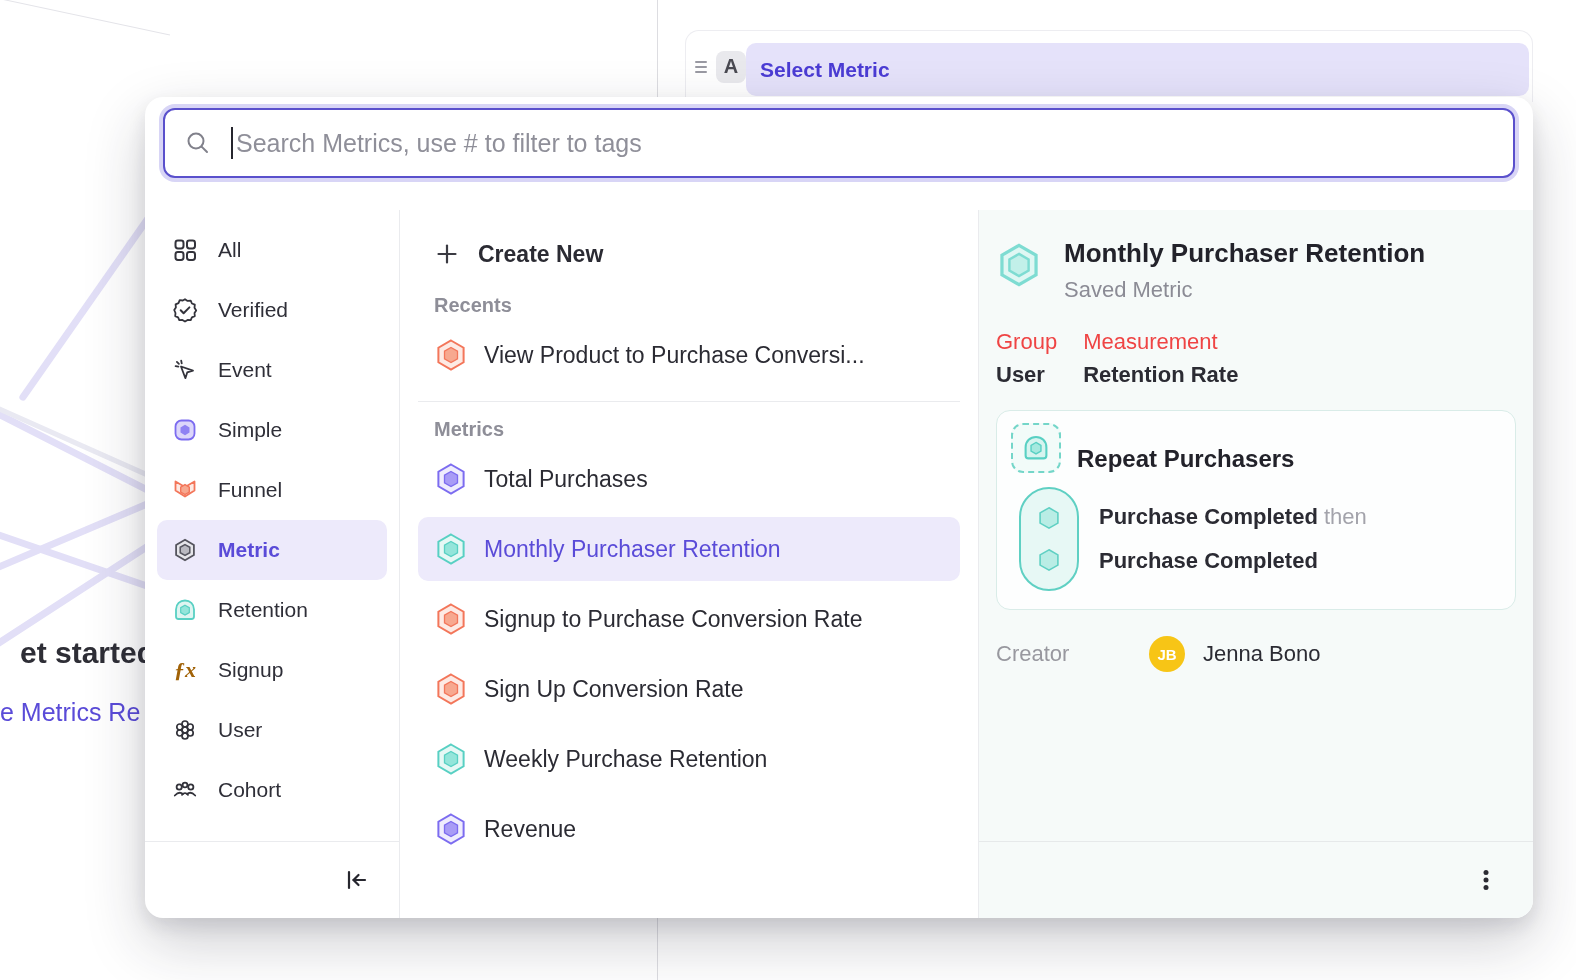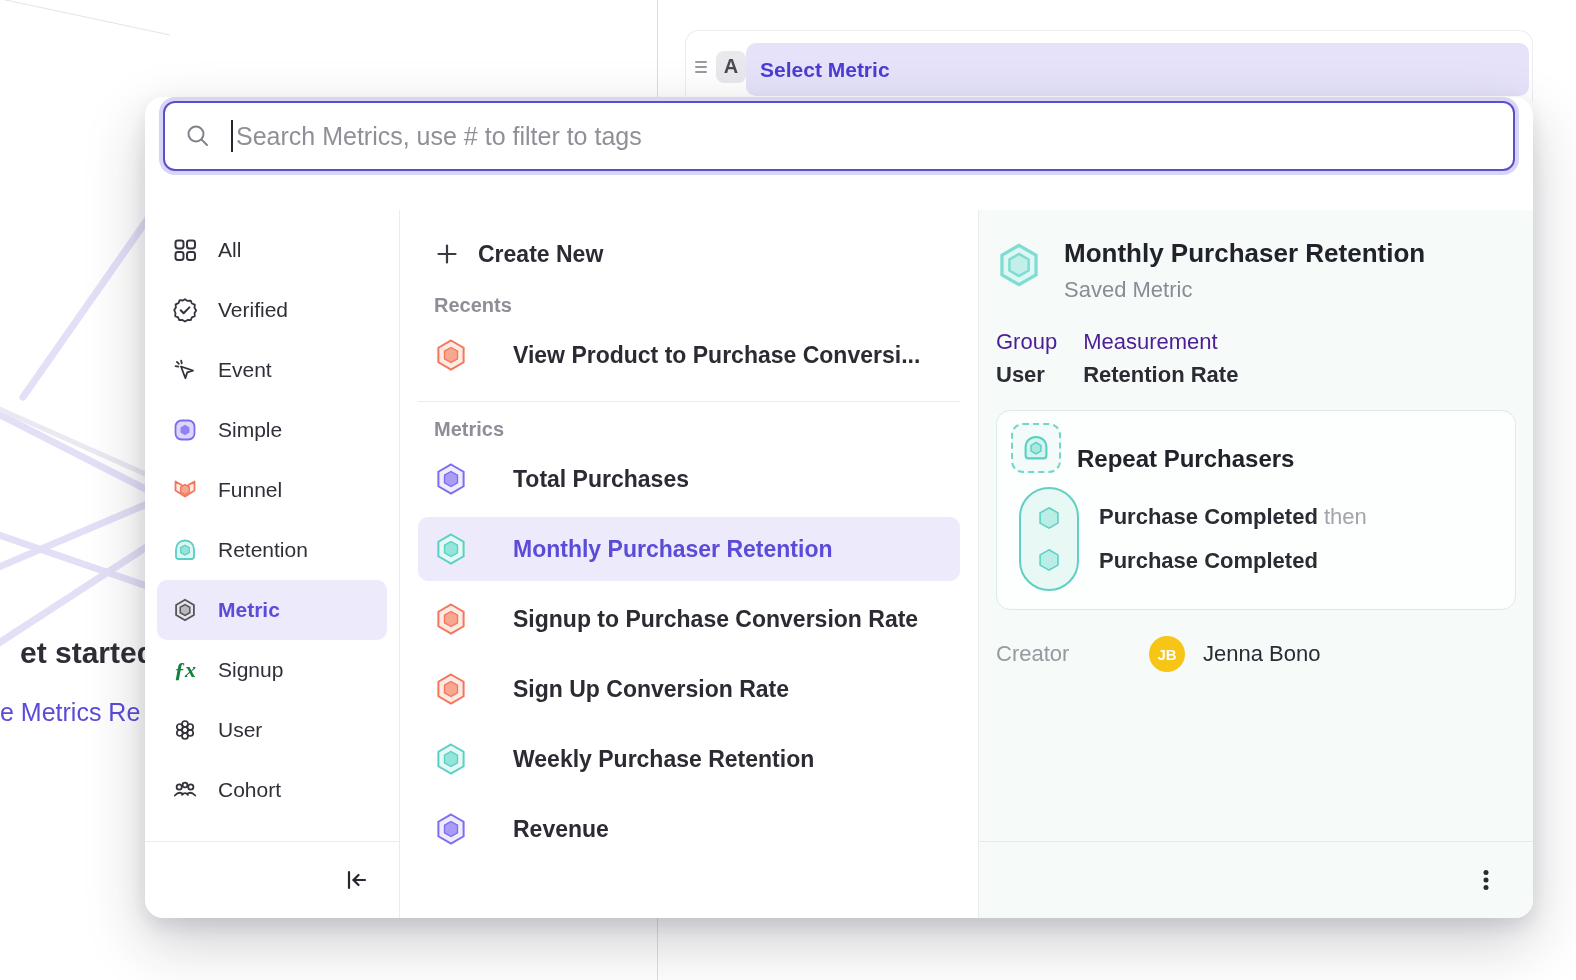--- a/index.html
+++ b/index.html
@@ -41,21 +41,21 @@
     padding-left:14px; font-size:21px; font-weight:600; color:#4b3cd4; cursor:pointer;
   }
 
   
   .modal {
     position:absolute; left:145px; top:97px; width:1388px; height:821px;
     background:#fff; border-radius:18px; overflow:hidden;
     box-shadow:0 8px 18px rgba(30,30,50,.10), 0 24px 60px rgba(30,30,50,.22);
   }
   .search-outer {
-    position:absolute; left:14px; top:0; width:1360px; height:78px;
+    position:absolute; left:14px; top:7px; width:1360px; height:78px;
     background:#d8d5f6; border-radius:16px; padding:4px;
   }
   .search-field {
     width:100%; height:100%; background:#fff; border:2px solid #5a50cc; border-radius:12px;
     display:flex; align-items:center; padding-left:20px; cursor:text;
   }
   .search-field svg { flex:0 0 auto; }
   .caret { width:2px; height:32px; background:#26262e; margin-left:20px; }
   .placeholder { margin-left:3px; font-size:25px; color:#8f8f99; }
 
@@ -65,47 +65,47 @@
   .col-side { width:255px; position:relative; border-right:1px solid #eaebee; }
   .side-list { padding-top:10px; }
   .side-item {
     height:60px; margin:0 12px; border-radius:10px; display:flex; align-items:center;
     padding-left:15px; gap:20px; cursor:pointer;
   }
   .side-item .ic { width:26px; height:26px; display:flex; align-items:center; justify-content:center; }
   .side-item .lbl { font-size:21px; font-weight:500; color:#2f2f38; }
   .side-item.selected { background:#edeafb; }
   .side-item.selected .lbl { color:#5a4bd8; font-weight:600; }
-  .fx-glyph { font-family:"Liberation Serif","DejaVu Serif",serif; font-style:italic; font-weight:600; font-size:22px; color:#15803d; }
+  .fx-glyph { font-family:"Liberation Serif","DejaVu Serif",serif; font-style:italic; font-weight:600; font-size:22px; color:#a16207; }
   .col-footer {
     position:absolute; left:0; right:0; bottom:0; height:77px; border-top:1px solid #eaebee;
     display:flex; align-items:center; justify-content:flex-end; padding-right:26px;
   }
   .icon-btn { width:34px; height:34px; display:flex; align-items:center; justify-content:center; cursor:pointer; border-radius:6px; }
 
   
   .col-list { flex:1; position:relative; border-right:1px solid #eaebee; padding:0 18px; }
   .create-row { margin-top:20px; height:48px; display:flex; align-items:center; gap:18px; padding-left:16px; border-radius:10px; cursor:pointer; }
   .create-row .lbl { font-size:23px; font-weight:600; color:#2b2b33; }
   .sect-h { margin-top:16px; padding-left:16px; font-size:20px; font-weight:600; color:#8e8e98; }
   .m-row { margin-top:6px; height:64px; display:flex; align-items:center; gap:16px; padding-left:16px; border-radius:10px; cursor:pointer; }
-  .m-row .lbl { font-size:23px; font-weight:700; color:#2b2b33; white-space:nowrap; overflow:hidden; text-overflow:ellipsis;margin-left:29px; }
+  .m-row .lbl { font-size:23px; font-weight:400; color:#2b2b33; white-space:nowrap; overflow:hidden; text-overflow:ellipsis; }
   .m-row.selected { background:#edeafb; }
   .m-row.selected .lbl { color:#5a4bd8; }
   .list-divider { margin:14px 0 2px 0; height:1px; background:#eaebee; }
   .hex34 { width:34px; height:34px; flex:0 0 auto; }
 
   
   .col-detail { width:554px; position:relative; background:#f6faf9; padding:0 17px; }
   .d-header { margin-top:28px; display:flex; gap:22px; }
   .d-hex { width:46px; height:50px; flex:0 0 auto; margin-top:2px; }
   .d-title { font-size:26px; font-weight:700; color:#22222a; }
   .d-sub { margin-top:8px; font-size:22px; color:#8b8b95; }
   .d-meta { margin-top:26px; display:grid; grid-template-columns:auto auto; column-gap:26px; row-gap:7px; justify-content:start; }
-  .d-meta .mlabel { font-size:22px; color:#4c1d95; }
+  .d-meta .mlabel { font-size:22px; color:#ef4444; }
   .d-meta .mvalue { font-size:22px; font-weight:600; color:#2b2b33; }
   .def-card {
     margin-top:22px; background:#fdfefe; border:1px solid #d9ece8; border-radius:14px;
     padding:12px 14px 18px 14px;
   }
   .def-head { display:flex; align-items:flex-end; gap:16px; }
   .dashed-box {
     width:50px; height:50px; border:2px dashed #74d6c9; border-radius:12px; background:#f2fbf9;
     display:flex; align-items:center; justify-content:center;
   }
@@ -213,37 +213,37 @@
         </div>
         <div class="side-item">
           <span class="ic">
             <svg width="26" height="26" viewBox="0 0 26 26">
               <path d="M3.5 4.5 L13 10 L22.5 4.5 L22.5 13.5 L13 19.5 L3.5 13.5 Z" fill="#fdeae4" stroke="#f3765a" stroke-width="1.8" stroke-linejoin="round"></path>
               <polygon points="13,7.6 17.3,10.1 17.3,15 13,17.5 8.7,15 8.7,10.1" fill="#f7a88f" stroke="#f3765a" stroke-width="1.4"></polygon>
             </svg>
             </span>
           <span class="lbl">Funnel</span>
         </div>
+        <div class="side-item selected">
+          <span class="ic">
+            <svg width="26" height="26" viewBox="0 0 26 26">
+              <polygon points="13,2.8 21.9,7.9 21.9,18.1 13,23.2 4.1,18.1 4.1,7.9" fill="#e6e6ea" stroke="#55555e" stroke-width="1.8"></polygon>
+              <polygon points="13,7.6 17.8,10.3 17.8,15.7 13,18.4 8.2,15.7 8.2,10.3" fill="#b9b9c0" stroke="#55555e" stroke-width="1.5"></polygon>
+            </svg>
+            </span>
+          <span class="lbl">Metric</span>
+        </div>
         <div class="side-item">
           <span class="ic">
             <svg width="26" height="26" viewBox="0 0 26 26">
               <path d="M4 12.5 C4 7 8 3.5 13 3.5 C18 3.5 22 7 22 12.5 L22 19.5 C22 21 21 22 19.5 22 L6.5 22 C5 22 4 21 4 19.5 Z" fill="#def5f1" stroke="#58d0c3" stroke-width="1.8"></path>
               <polygon points="13,8.2 17.3,10.7 17.3,15.6 13,18.1 8.7,15.6 8.7,10.7" fill="#93e5da" stroke="#58d0c3" stroke-width="1.2"></polygon>
             </svg>
             </span>
           <span class="lbl">Retention</span>
-        </div>
-        <div class="side-item selected">
-          <span class="ic">
-            <svg width="26" height="26" viewBox="0 0 26 26">
-              <polygon points="13,2.8 21.9,7.9 21.9,18.1 13,23.2 4.1,18.1 4.1,7.9" fill="#e6e6ea" stroke="#55555e" stroke-width="1.8"></polygon>
-              <polygon points="13,7.6 17.8,10.3 17.8,15.7 13,18.4 8.2,15.7 8.2,10.3" fill="#b9b9c0" stroke="#55555e" stroke-width="1.5"></polygon>
-            </svg>
-            </span>
-          <span class="lbl">Metric</span>
         </div>
         <div class="side-item">
           <span class="ic">
               <span class="fx-glyph">ƒx</span>
             </span>
           <span class="lbl">Signup</span>
         </div>
         <div class="side-item">
           <span class="ic">
             <svg width="26" height="26" viewBox="0 0 26 26" fill="none" stroke="#33333b" stroke-width="1.7">

